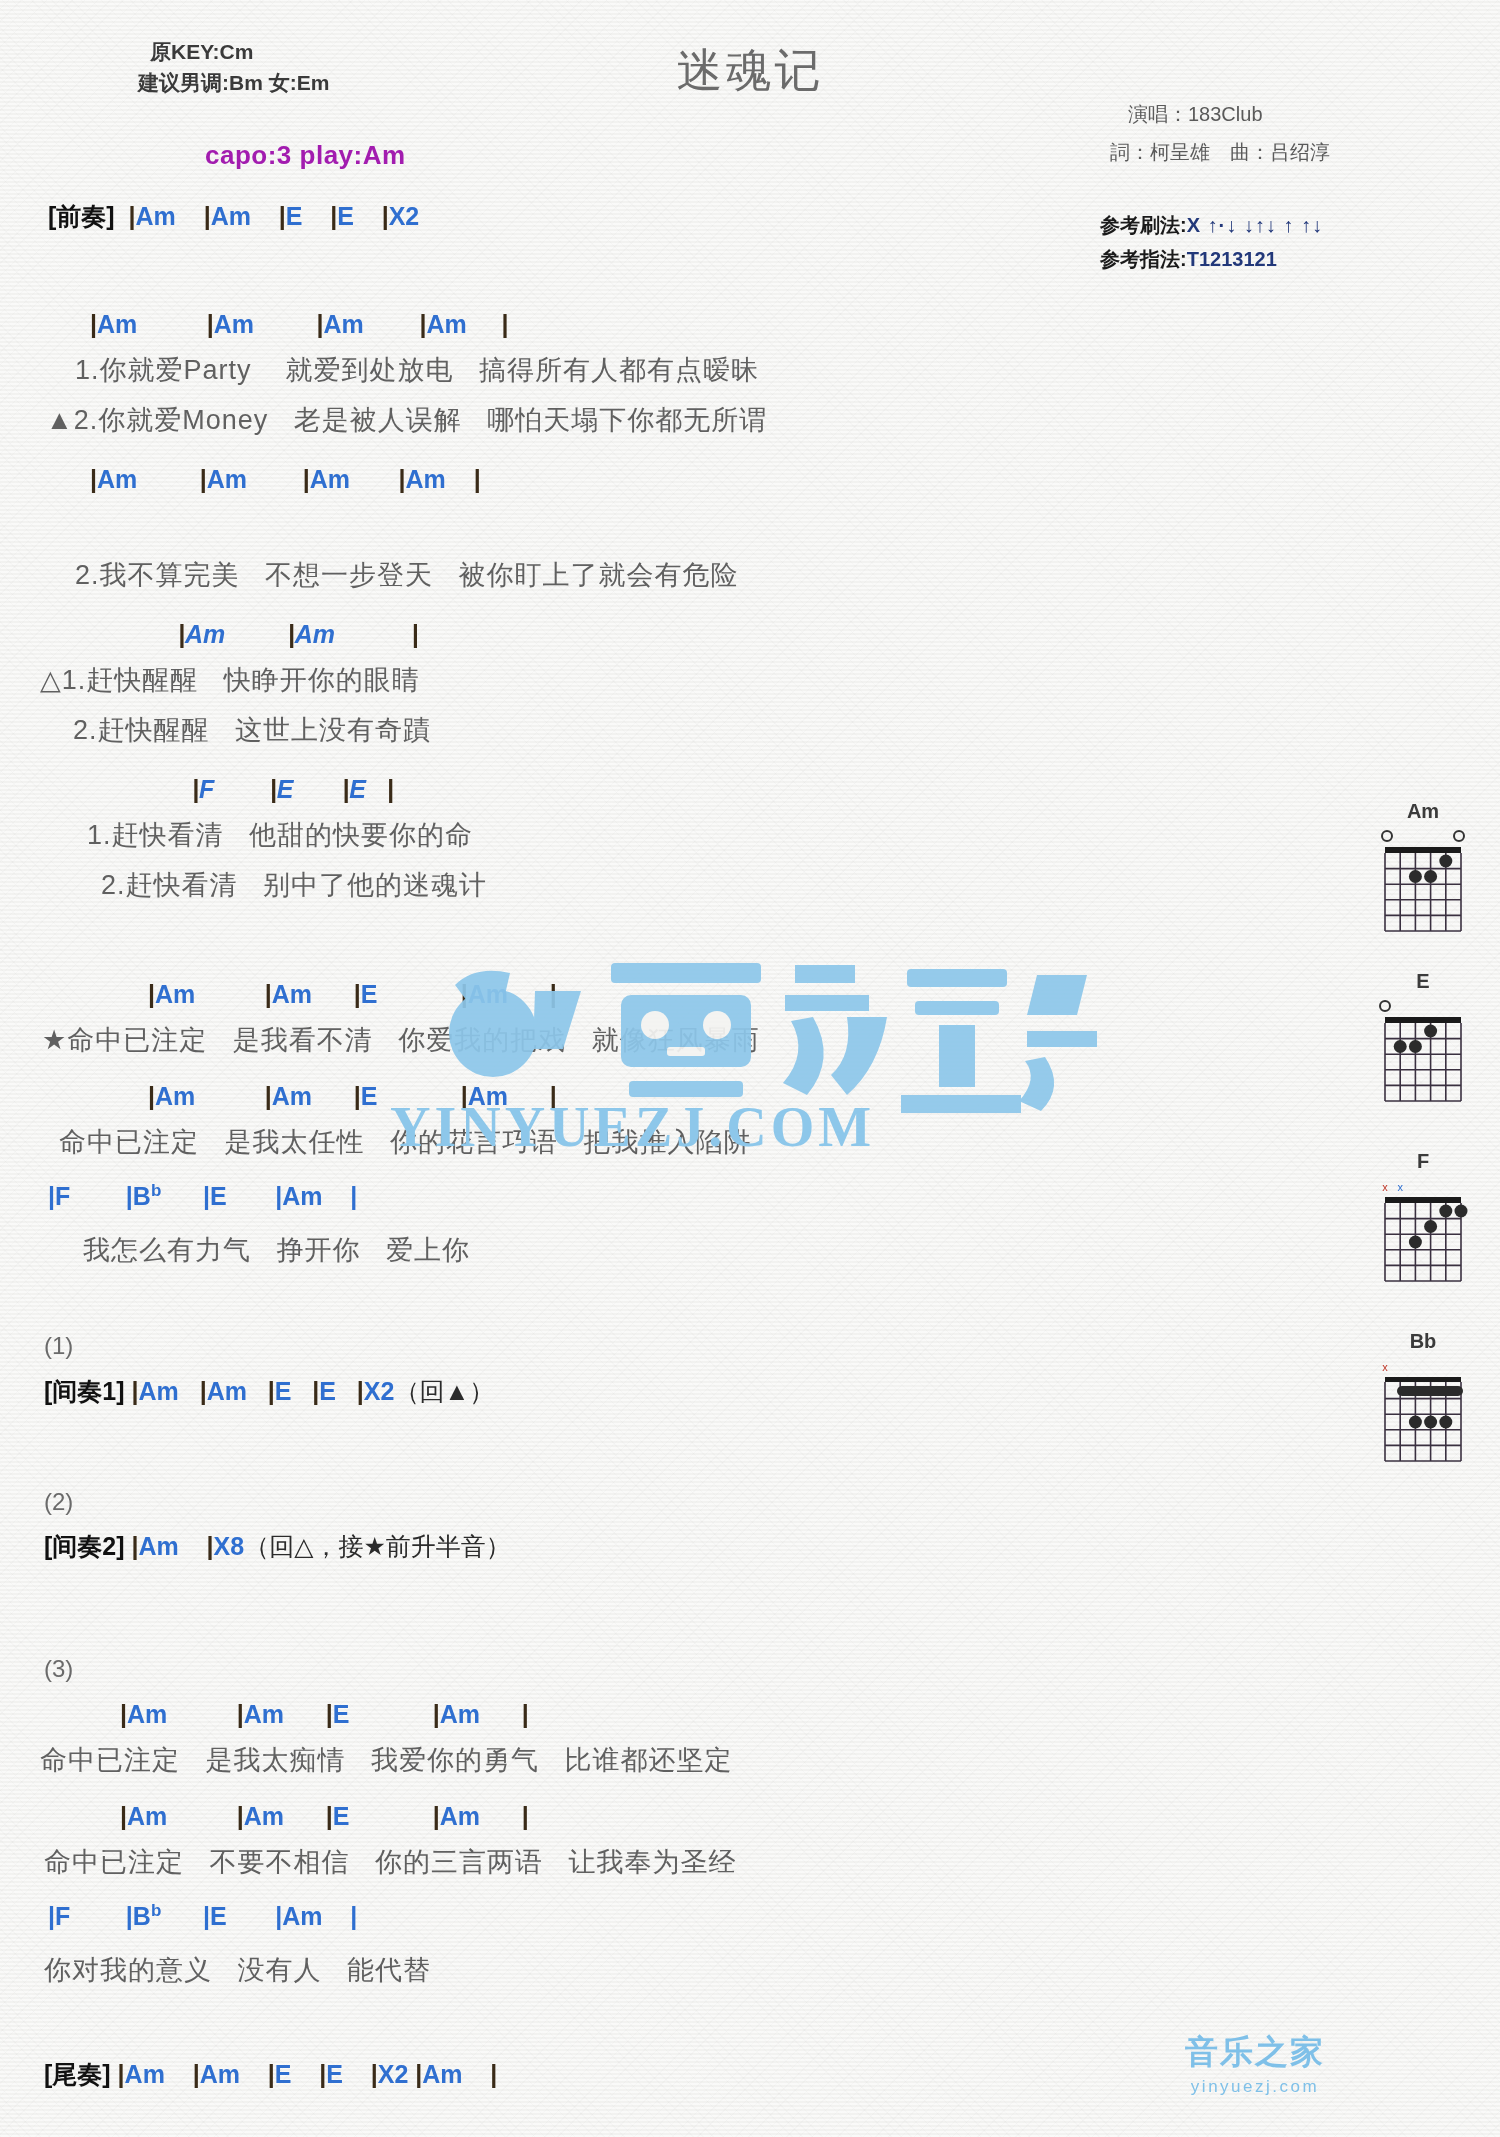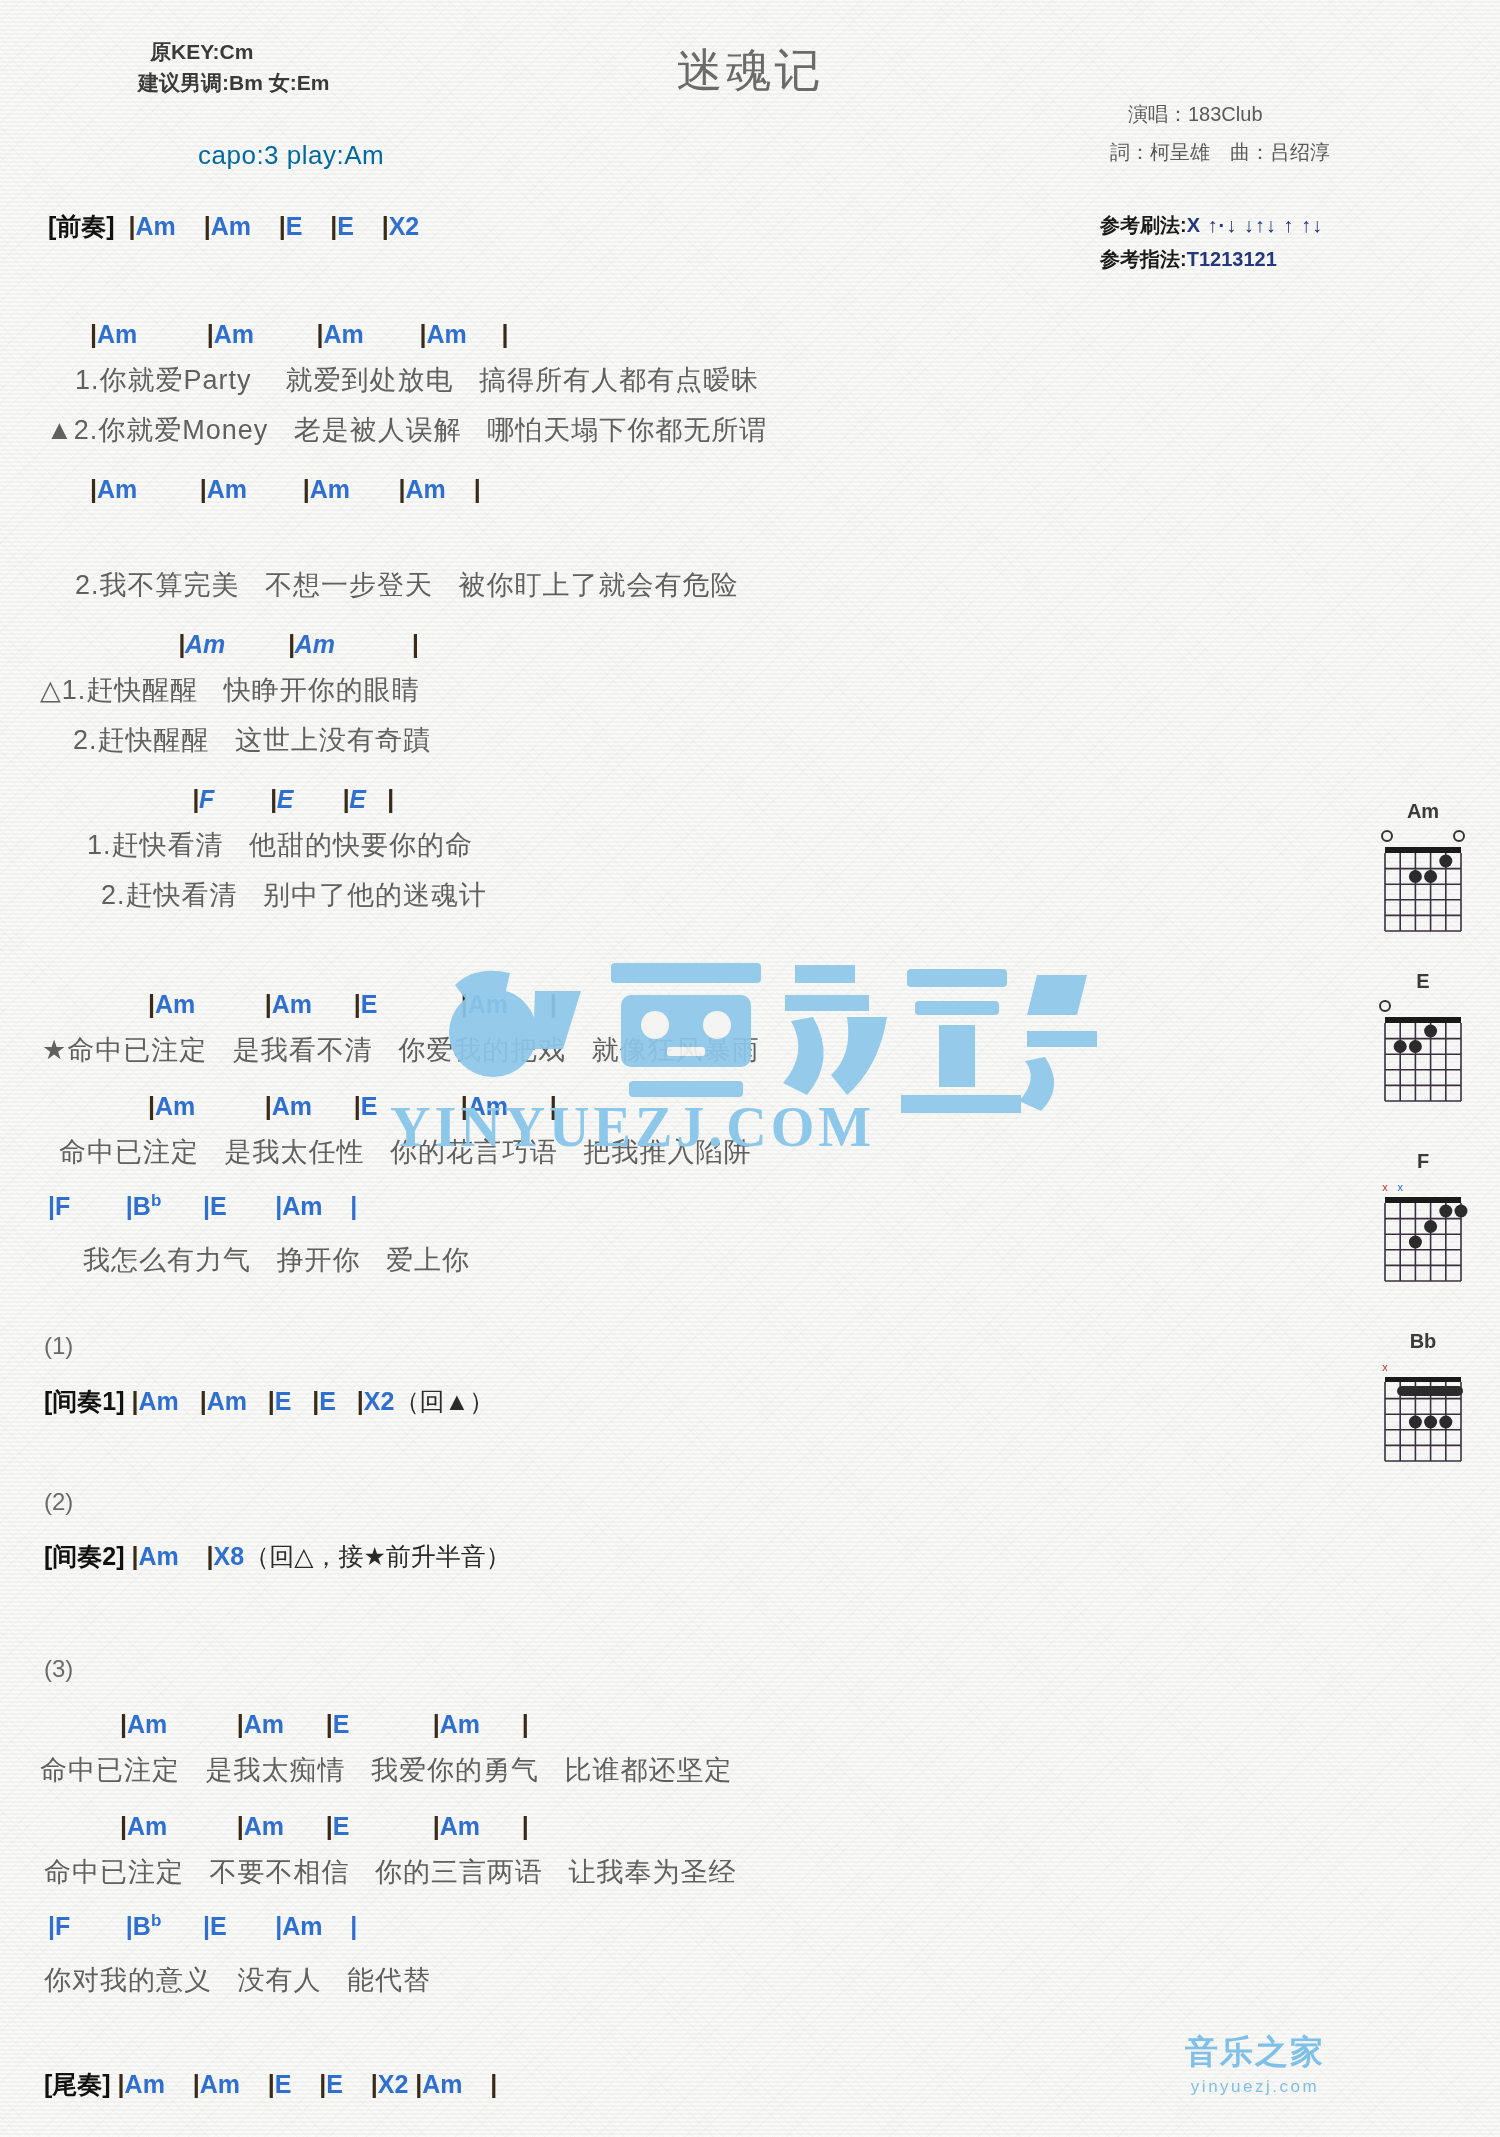--- a/index.html
+++ b/index.html
@@ -26,22 +26,22 @@
   }
   .sheet { position: relative; z-index: 3; width: 1500px; height: 2054px; }
 
   
   .keyblock {
     position: absolute; left: 150px; top: 36px;
     font-size: 21px; line-height: 31px; color: #3a3a3a; font-weight: bold;
   }
   .keyblock .l2 { margin-left: -12px; }
   .capo {
-    position: absolute; left: 198px; top: 140px;
-    font-size: 26px; color: #0369a1; font-weight: normal; letter-spacing: .5px;
+    position: absolute; left: 205px; top: 140px;
+    font-size: 26px; color: #a21caf; font-weight: bold; letter-spacing: .5px;
   }
   .title {
     position: absolute; left: 0; top: 40px; width: 1500px;
     text-align: center; font-size: 46px; color: #6b6b6b; letter-spacing: 3px;
   }
   .credits {
     position: absolute; left: 1128px; top: 95px;
     font-size: 20px; line-height: 38px; color: #5a5a5a;
   }
   .credits .c2 { margin-left: -18px; }
@@ -51,21 +51,20 @@
   }
   .refblock .lbl { color: #1a1a1a; }
   .refblock .val { color: #22387a; }
   .refblock .arrows { letter-spacing: 1px; }
 
   
   .chordline, .lyricline, .plainline {
     position: absolute;
     white-space: pre;
     font-size: 25px;
-    margin-top: 10px;
   }
   .chordline { color: #2f6fd0; font-weight: bold; letter-spacing: 0px; }
   .chordline .bar { color: #3a2b18; font-weight: bold; }
   .chordline .flat { font-size: 17px; vertical-align: super; line-height: 0; }
   .lyricline { color: #606060; font-size: 27px; letter-spacing: 1px; }
   .plainline { color: #606060; font-size: 25px; }
   .marker { color: #2b2b2b; }
   .sec-label { color: #111; font-weight: bold; }
   .num-label { color: #6a6a6a; font-size: 24px; }
 

